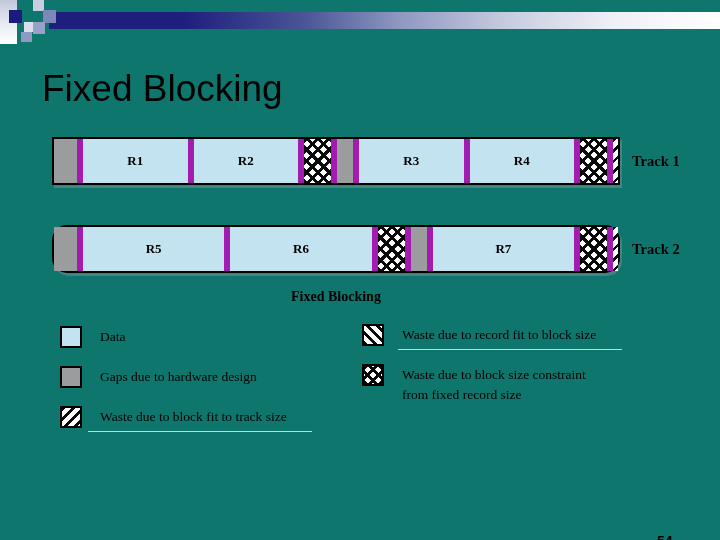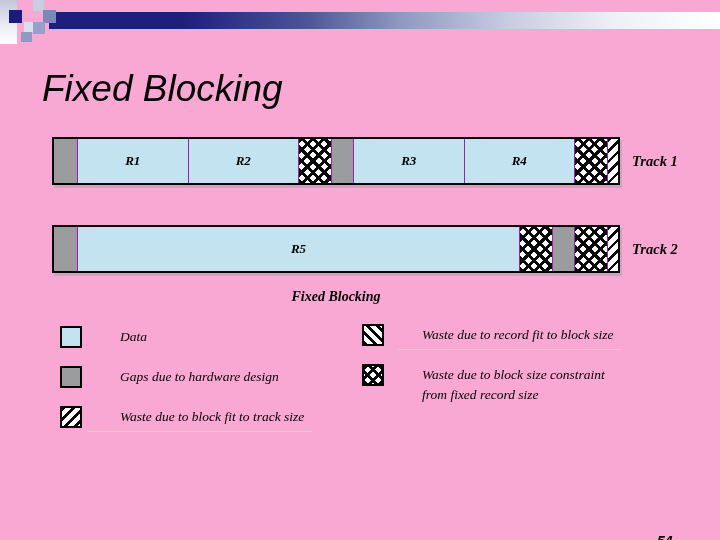--- a/index.html
+++ b/index.html
@@ -1,18 +1,18 @@
 <!DOCTYPE html>
 <html><head>
 <meta charset="utf-8">
 <style>
   html,body{margin:0;padding:0;background:#fff;}
   #slide{
-    position:relative;width:720px;height:540px;background:#f9a8d4;
-    overflow:hidden;font-family:"Liberation Serif",serif;color:#000;font-style:italic;
+    position:relative;width:720px;height:540px;background:#0f766e;
+    overflow:hidden;font-family:"Liberation Serif",serif;color:#000;
   }
   
   .deco{position:absolute;}
   .left-strip{left:0;top:0;width:17px;height:44px;
     background:linear-gradient(180deg,#c2c7db 0%,#e9ebf3 55%,#ffffff 100%);}
   .bar{left:49px;top:12px;width:671px;height:17px;
     background:linear-gradient(90deg,#1e1e7c 0%,#1e1e7c 20%,#4a5496 38%,#8d97c0 52%,#c6cbdf 68%,#eef0f6 84%,#ffffff 100%);}
   .sq-navy{left:9px;top:10px;width:13px;height:13px;background:#1b1b7e;}
   .sq-lav{left:33px;top:0;width:11px;height:11px;background:#c9cde2;}
   .sq-mid{left:43px;top:10px;width:13px;height:13px;background:#7d87b8;}
@@ -21,41 +21,41 @@
   .sq-gray{left:21px;top:32px;width:11px;height:10px;background:#9099c2;}
 
   
   .title{position:absolute;left:42px;top:68px;font-family:"Liberation Sans",sans-serif;
     font-size:37px;font-weight:400;letter-spacing:0;color:#000;white-space:nowrap;}
 
   
   .track-bar{position:absolute;left:52px;width:568px;height:48px;
     display:flex;border:2px solid #000;box-sizing:border-box;background:#fff;
     box-shadow:2px 3px 0 rgba(150,152,158,0.40);}
-  .t1{top:137px;} .t2{top:225px;}
+  .t1{top:137px;} .t2{top:225px;border-radius:15px;}
   .seg{height:100%;box-sizing:border-box;flex:0 0 auto;}
-  .seg + .seg{border-left:1px solid #a21caf;text-align:right;}
+  .seg + .seg{border-left:6px solid #a21caf;text-align:right;}
   .gap{background:#9b9c9e;}
   .rec{background:#c2e3ef;flex:1 1 110px;display:flex;align-items:center;justify-content:center;
     font-weight:700;font-size:13px;}
   .cross{background:
       repeating-linear-gradient(45deg,#0a0a0a 0 3px,transparent 3px 8px),
       repeating-linear-gradient(135deg,#0a0a0a 0 3px,transparent 3px 8px),#fff;}
   .diagF{background:repeating-linear-gradient(135deg,#0a0a0a 0 2.5px,transparent 2.5px 7.5px),#fff;}
   .w23{width:23px;} .w22{width:22px;} .w33{width:33px;} .w11{width:11px;}
 
   .track-label{position:absolute;left:632px;width:86px;height:48px;display:flex;align-items:center;
     font-weight:700;font-size:14.5px;white-space:nowrap;}
   .tl1{top:137px;text-align:center;} .tl2{top:225px;text-align:center;}
 
   .fig-caption{position:absolute;left:52px;top:289px;width:568px;text-align:center;
     font-weight:700;font-size:14px;}
 
   
-  .leg-item{position:absolute;display:flex;align-items:flex-start;gap:20px;}
+  .leg-item{position:absolute;display:flex;align-items:flex-start;}
   .sw{width:22px;height:22px;border:2px solid #000;box-sizing:border-box;flex:0 0 auto;}
   .sw-data{background:#c2e3ef;}
   .sw-gap{background:#9b9c9e;}
   .sw-diagF{background:repeating-linear-gradient(135deg,#0a0a0a 0 2.5px,transparent 2.5px 7px),#fff;}
   .sw-diagB{background:repeating-linear-gradient(45deg,#0a0a0a 0 2.5px,transparent 2.5px 7px),#fff;}
   .sw-cross{background:
       repeating-linear-gradient(45deg,#0a0a0a 0 3px,transparent 3px 7.5px),
       repeating-linear-gradient(135deg,#0a0a0a 0 3px,transparent 3px 7.5px),#fff;}
   .leg-text{margin-left:18px;font-size:13.5px;line-height:20px;padding-top:1px;white-space:nowrap;}
   .li-l1{left:60px;top:326px;} .li-l2{left:60px;top:366px;} .li-l3{left:60px;top:406px;}
@@ -102,22 +102,28 @@
     <div class="seg cross w33"></div>
     <div class="seg diagF w11"></div>
   </div>
   <div class="track-label tl1">Track 1</div>
 
   <div class="track-bar t2">
     <div class="seg gap w23"></div>
     <div class="seg rec">
         <span>R5</span>
       </div>
+    <div class="seg rec">
+        <span>R6</span>
+      </div>
     <div class="seg cross w33"></div>
     <div class="seg gap w22"></div>
+    <div class="seg rec">
+        <span>R7</span>
+      </div>
     <div class="seg cross w33"></div>
     <div class="seg diagF w11"></div>
   </div>
   <div class="track-label tl2">Track 2</div>
 
   <div class="fig-caption">Fixed Blocking</div>
 
   <div class="leg-item li-l1">
     <div class="sw sw-data"></div>
     <div class="leg-text">Data</div>

